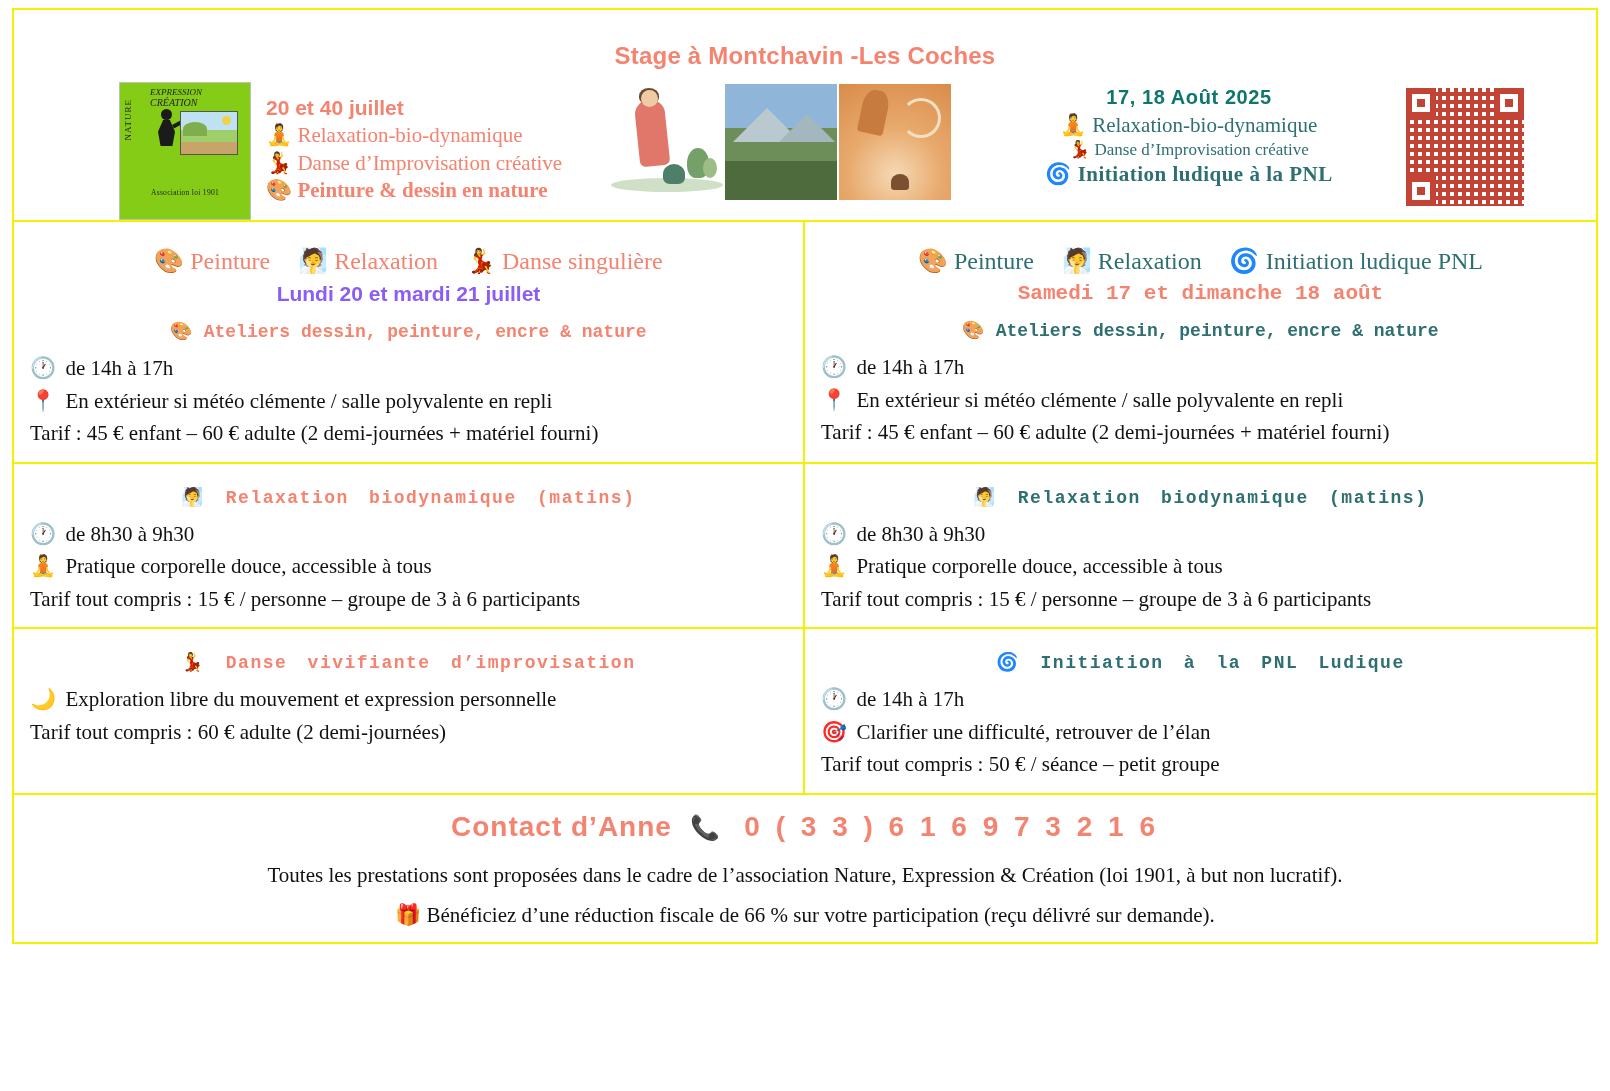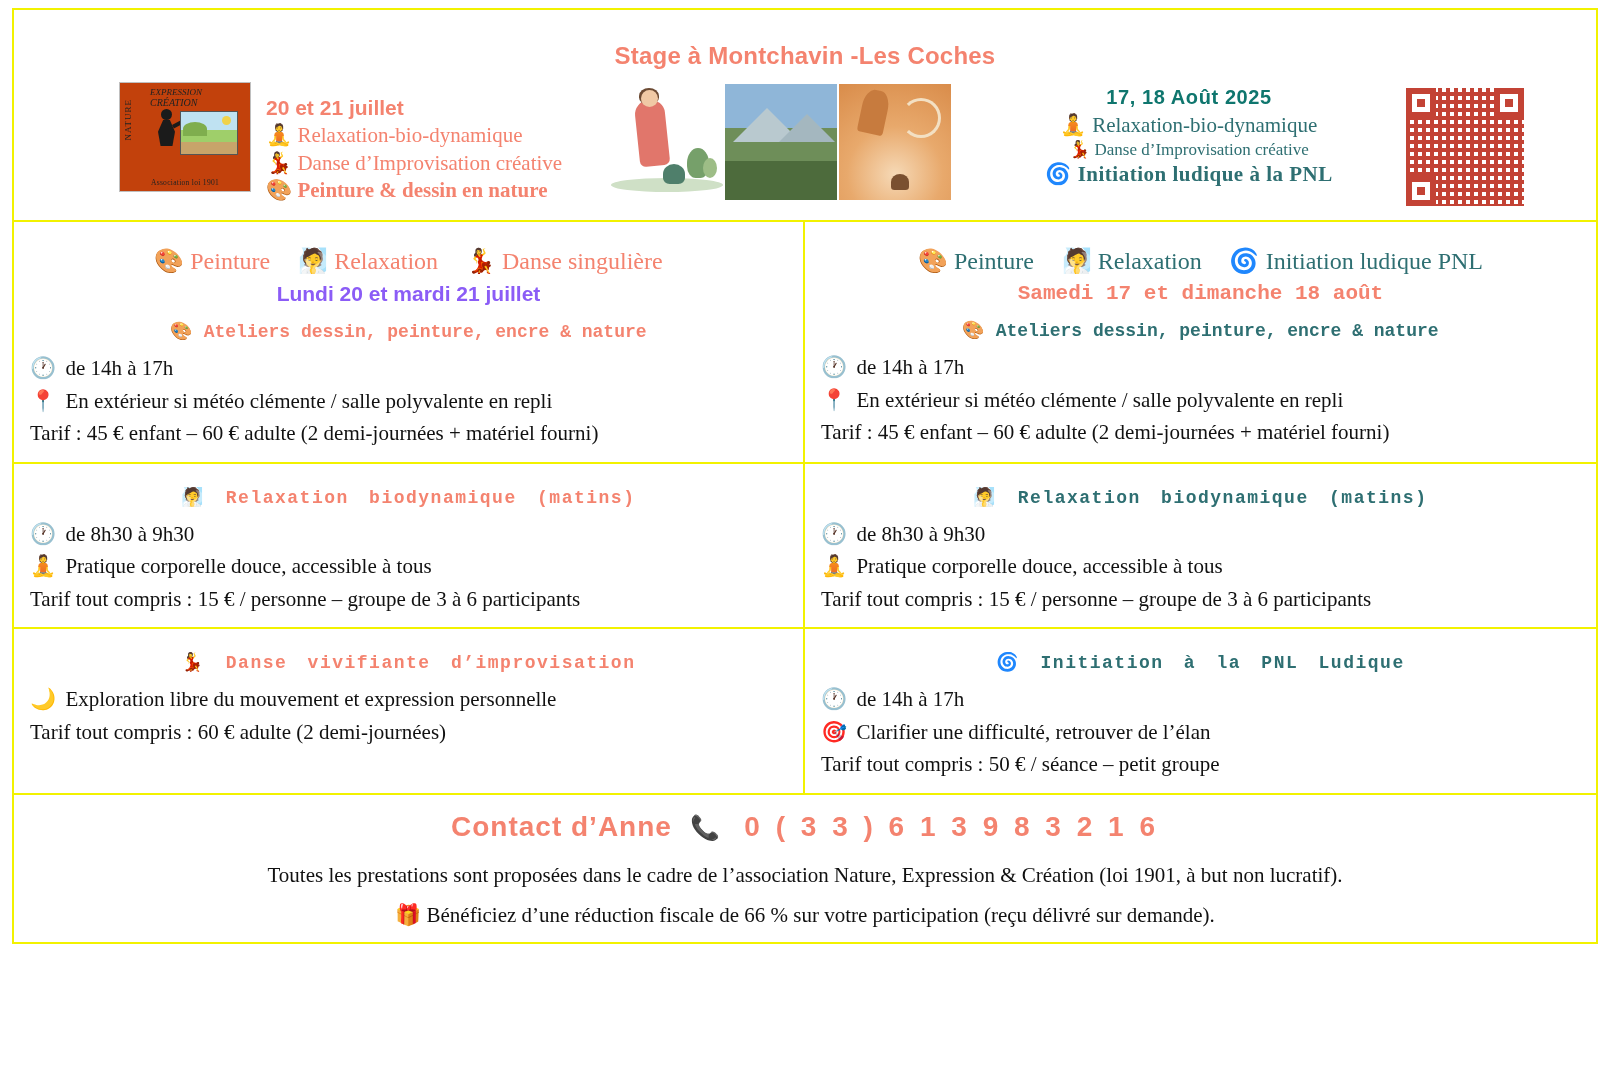--- a/index.html
+++ b/index.html
@@ -39,23 +39,23 @@
     font-weight: bold;
     font-size: 24px;
     color: #f4836f;
     letter-spacing: .2px;
   }
   .logo-box {
     position: absolute;
     left: 105px;
     top: 72px;
     width: 132px;
-    height: 110px;
+    height: 138px;
     border: 1px solid #bfbfbf;
-    background: #c2410c;
+    background: #84cc16;
     box-sizing: border-box;
     overflow: hidden;
   }
   .logo-inner {
     position: relative;
     width: 100%;
     height: 100%;
     font-family: "Liberation Serif", serif;
   }
   .logo-word-nature {
@@ -118,21 +118,21 @@
   .logo-canvas .hill {
     position: absolute; left: 2px; top: 10px;
     width: 24px; height: 14px; background: #7fae4e; border-radius: 50% 50% 0 0;
   }
   .logo-canvas .sun {
     position: absolute; right: 6px; top: 4px; width: 9px; height: 9px;
     border-radius: 50%; background: #f0d24a;
   }
   .logo-assoc {
     position: absolute;
-    left: 0; right: 0; bottom: 4px;
+    left: 0; right: 0; bottom: 22px;
     text-align: center;
     font-size: 7.5px;
     color: #222;
     letter-spacing: .3px;
   }
 
   .hdr-left {
     position: absolute;
     left: 252px;
     top: 86px;
@@ -399,21 +399,21 @@
         </div>
         <div class="logo-canvas">
           <div class="hill"></div>
             <div class="sun"></div>
         </div>
         <div class="logo-assoc">Association loi 1901</div>
       </div>
     </div>
 
     <div class="hdr-left">
-      <div class="date">20 et 21 juillet</div>
+      <div class="date">20 et 40 juillet</div>
       <div class="line">
         <span class="ico">🧘</span>
         <span>Relaxation-bio-dynamique</span>
       </div>
       <div class="line">
         <span class="ico">💃</span>
         <span>Danse d’Improvisation créative</span>
       </div>
       <div class="line bold">
         <span class="ico">🎨</span>
@@ -591,21 +591,21 @@
       <div class="row">
         <span>Tarif tout compris   : 50 € / séance – petit groupe</span>
       </div>
     </div>
   </div>
 
   <div class="footer-box">
     <div class="contact-line">
       <span>Contact   d’Anne</span>
       <span class="phone-ico">📞</span>
-      <span class="num">0 ( 3 3 ) 6 1 3 9 8 3 2 1 6</span>
+      <span class="num">0 ( 3 3 ) 6 1 6 9 7 3 2 1 6</span>
     </div>
     <div class="footer-note">Toutes les prestations sont proposées dans le cadre de l’association Nature, Expression &amp; Création (loi 1901, à but non lucratif).</div>
     <div class="footer-note second">
       <span>🎁</span>
       <span>Bénéficiez d’une réduction fiscale de 66 % sur votre participation (reçu délivré sur demande).</span>
     </div>
   </div>
 
 </div>
 

